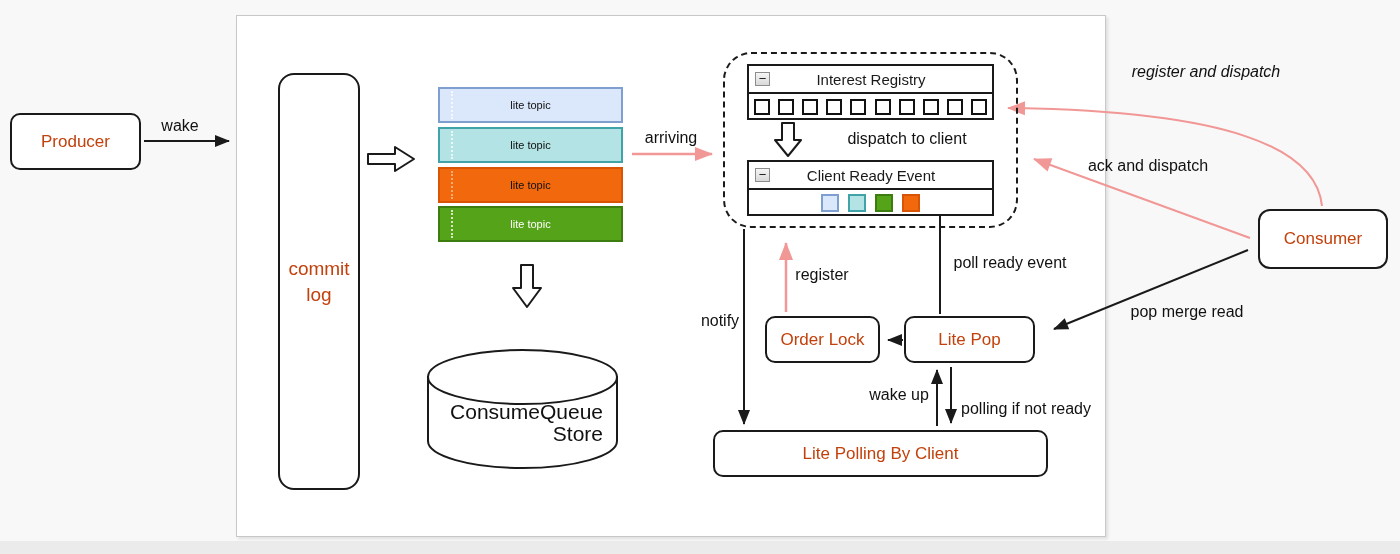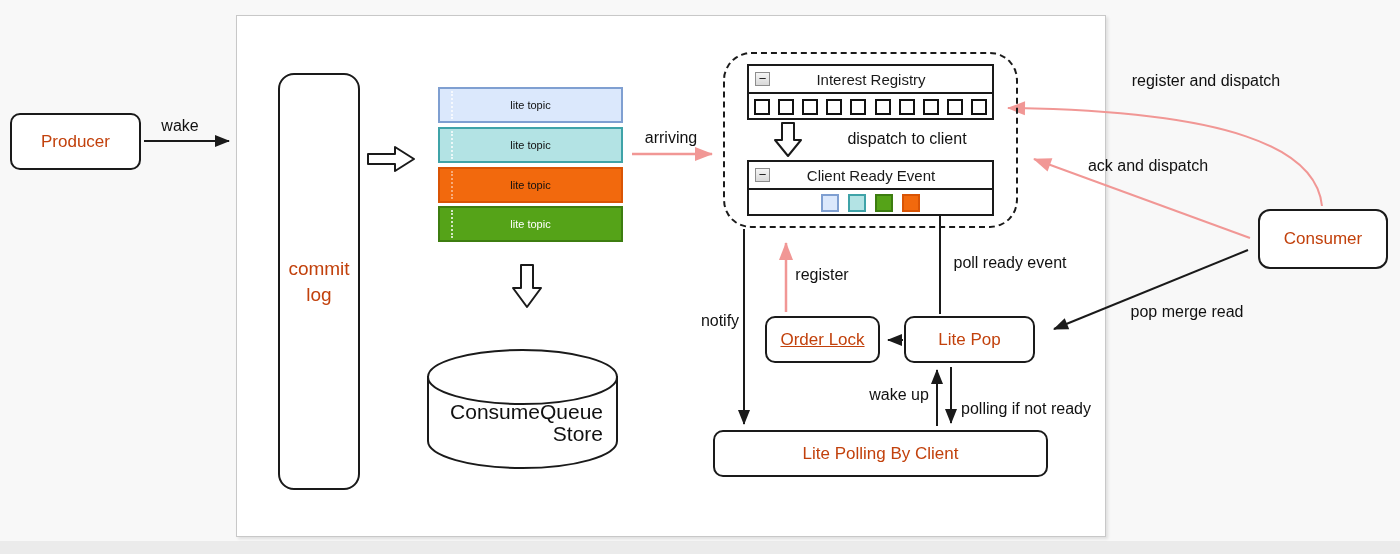--- a/index.html
+++ b/index.html
@@ -20,21 +20,21 @@
   }
   svg.overlay { position:absolute; left:0; top:0; width:1400px; height:554px; pointer-events:none; }
 
   .node {
     position:absolute; background:#fff; border:2px solid #1a1a1a;
     display:flex; align-items:center; justify-content:center;
     font-size:17px; color:#c2410c; text-align:center; line-height:22px;
   }
   .producer   { left:10px;  top:113px; width:131px; height:57px;  border-radius:10px; }
   .commitlog  { left:278px; top:73px;  width:82px;  height:417px; border-radius:16px; font-size:19px; line-height:26px; }
-  .orderlock  { left:765px; top:316px; width:115px; height:47px;  border-radius:10px;text-decoration:underline; }
+  .orderlock  { left:765px; top:316px; width:115px; height:47px;  border-radius:10px; }
   .litepop    { left:904px; top:316px; width:131px; height:47px;  border-radius:10px; }
   .litepolling{ left:713px; top:430px; width:335px; height:47px;  border-radius:10px; }
   .consumer   { left:1258px;top:209px; width:130px; height:60px;  border-radius:12px; }
 
   .bar {
     position:absolute; left:438px; width:185px; height:36px;
     display:flex; align-items:center; justify-content:center;
     font-size:11px;
   }
   .bar .tick { position:absolute; left:11px; top:2px; bottom:2px; width:0; border-left:2px dotted rgba(255,255,255,0.75); }
@@ -200,21 +200,21 @@
   <div class="node litepolling">
     <span>Lite Polling By Client</span>
   </div>
   <div class="node consumer">
     <span>Consumer</span>
   </div>
 
   <div class="edge-label" style="left:180px; top:117px;">wake</div>
   <div class="edge-label" style="left:671px; top:129px;">arriving</div>
   <div class="edge-label" style="left:907px; top:130px;">dispatch to client</div>
-  <div class="edge-label" style="left:1206px; top:72px;">register and dispatch</div>
+  <div class="edge-label" style="left:1206px; top:63px;font-style:italic;">register and dispatch</div>
   <div class="edge-label" style="left:1148px; top:157px;">ack and dispatch</div>
   <div class="edge-label" style="left:1187px; top:303px;">pop merge read</div>
   <div class="edge-label" style="left:1010px; top:254px;">poll ready event</div>
   <div class="edge-label" style="left:822px; top:266px;">register</div>
   <div class="edge-label" style="left:720px; top:312px;">notify</div>
   <div class="edge-label" style="left:899px; top:386px;">wake up</div>
   <div class="edge-label" style="left:1026px; top:400px;">polling if not ready</div>
 </div>
 
 </body></html>

